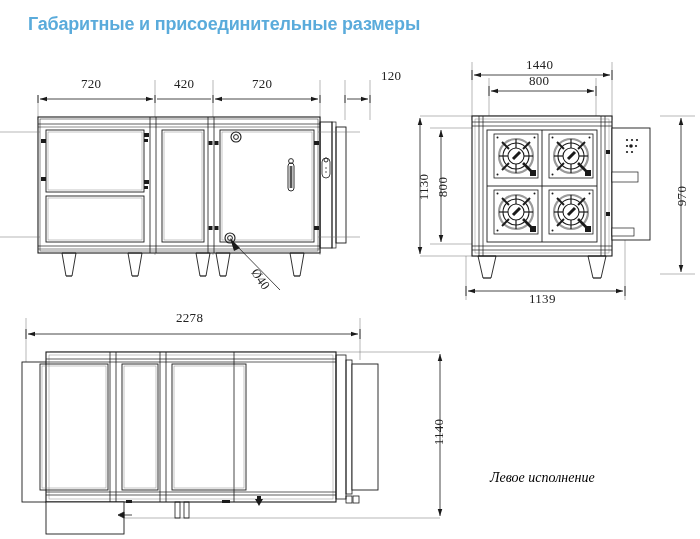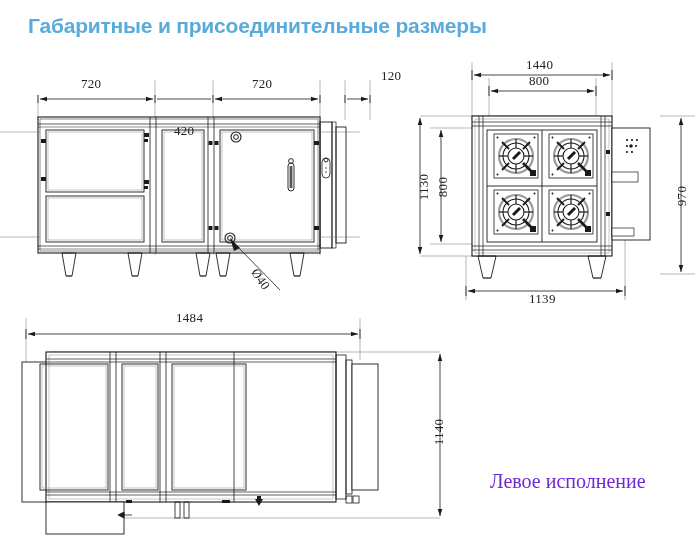--- a/index.html
+++ b/index.html
@@ -14,21 +14,21 @@
     overflow: hidden;
     font-family: "Liberation Serif", serif;
     color: #1a1a1a;
   }
   #page-title {
     position: absolute;
     left: 28px;
     top: 14px;
     font-family: "Liberation Sans", sans-serif;
     font-weight: bold;
-    font-size: 21px;
+    font-size: 18px;
     letter-spacing: -0.2px;
     color: #5aabdb;
     white-space: nowrap;
   }
   .drawing-surface {
     position: absolute;
     left: 0;
     top: 0;
     width: 700px;
     height: 539px;
@@ -43,23 +43,24 @@
   }
   .dim-label.vert {
     transform-origin: 50% 50%;
     transform: rotate(-90deg);
   }
   #caption-left-version {
     position: absolute;
     left: 490px;
     top: 470px;
     font-family: "Liberation Serif", serif;
-    font-size: 20px;
-    color: #6d28d9;
+    font-size: 14px;
+    color: #000000;
     white-space: nowrap;
+    font-style: italic;
   }
   .diam-label {
     position: absolute;
     font-family: "Liberation Serif", serif;
     font-size: 13px;
     color: #222;
     white-space: nowrap;
     transform-origin: 0 50%;
     transform: rotate(55deg);
   }
@@ -388,29 +389,29 @@
     <g fill="#1a1a1a">
       <rect x="126" y="500" width="6" height="3"></rect>
       <rect x="222" y="500" width="8" height="3"></rect>
       <polygon points="255,499 263,499 259,506"></polygon>
       <rect x="257" y="496" width="4" height="4"></rect>
     </g>
   </g>
 </svg>
 
 <div class="dim-label" style="left:81px;  top:76px;">720</div>
-<div class="dim-label" style="left:174px; top:76px;margin-top:47px;">420</div>
+<div class="dim-label" style="left:174px; top:76px;">420</div>
 <div class="dim-label" style="left:252px; top:76px;">720</div>
 <div class="dim-label" style="left:345px; top:68px;margin-left:36px;">120</div>
 
 <div class="diam-label" style="left:254px; top:262px;">Ø40</div>
 
 <div class="dim-label" style="left:526px; top:57px;">1440</div>
 <div class="dim-label" style="left:529px; top:73px;">800</div>
 <div class="dim-label vert" style="left:394px; top:179px; width:60px; text-align:center;">1130</div>
 <div class="dim-label vert" style="left:418px; top:179px; width:50px; text-align:center;">800</div>
 <div class="dim-label vert" style="left:657px; top:188px; width:50px; text-align:center;">970</div>
 <div class="dim-label" style="left:529px; top:291px;text-align:center;">1139</div>
 
-<div class="dim-label" style="left:176px; top:310px;">1484</div>
+<div class="dim-label" style="left:176px; top:310px;">2278</div>
 <div class="dim-label vert" style="left:412px; top:424px; width:54px; text-align:center;">1140</div>
 
 <div id="caption-left-version">Левое исполнение</div>
 
 </body></html>

